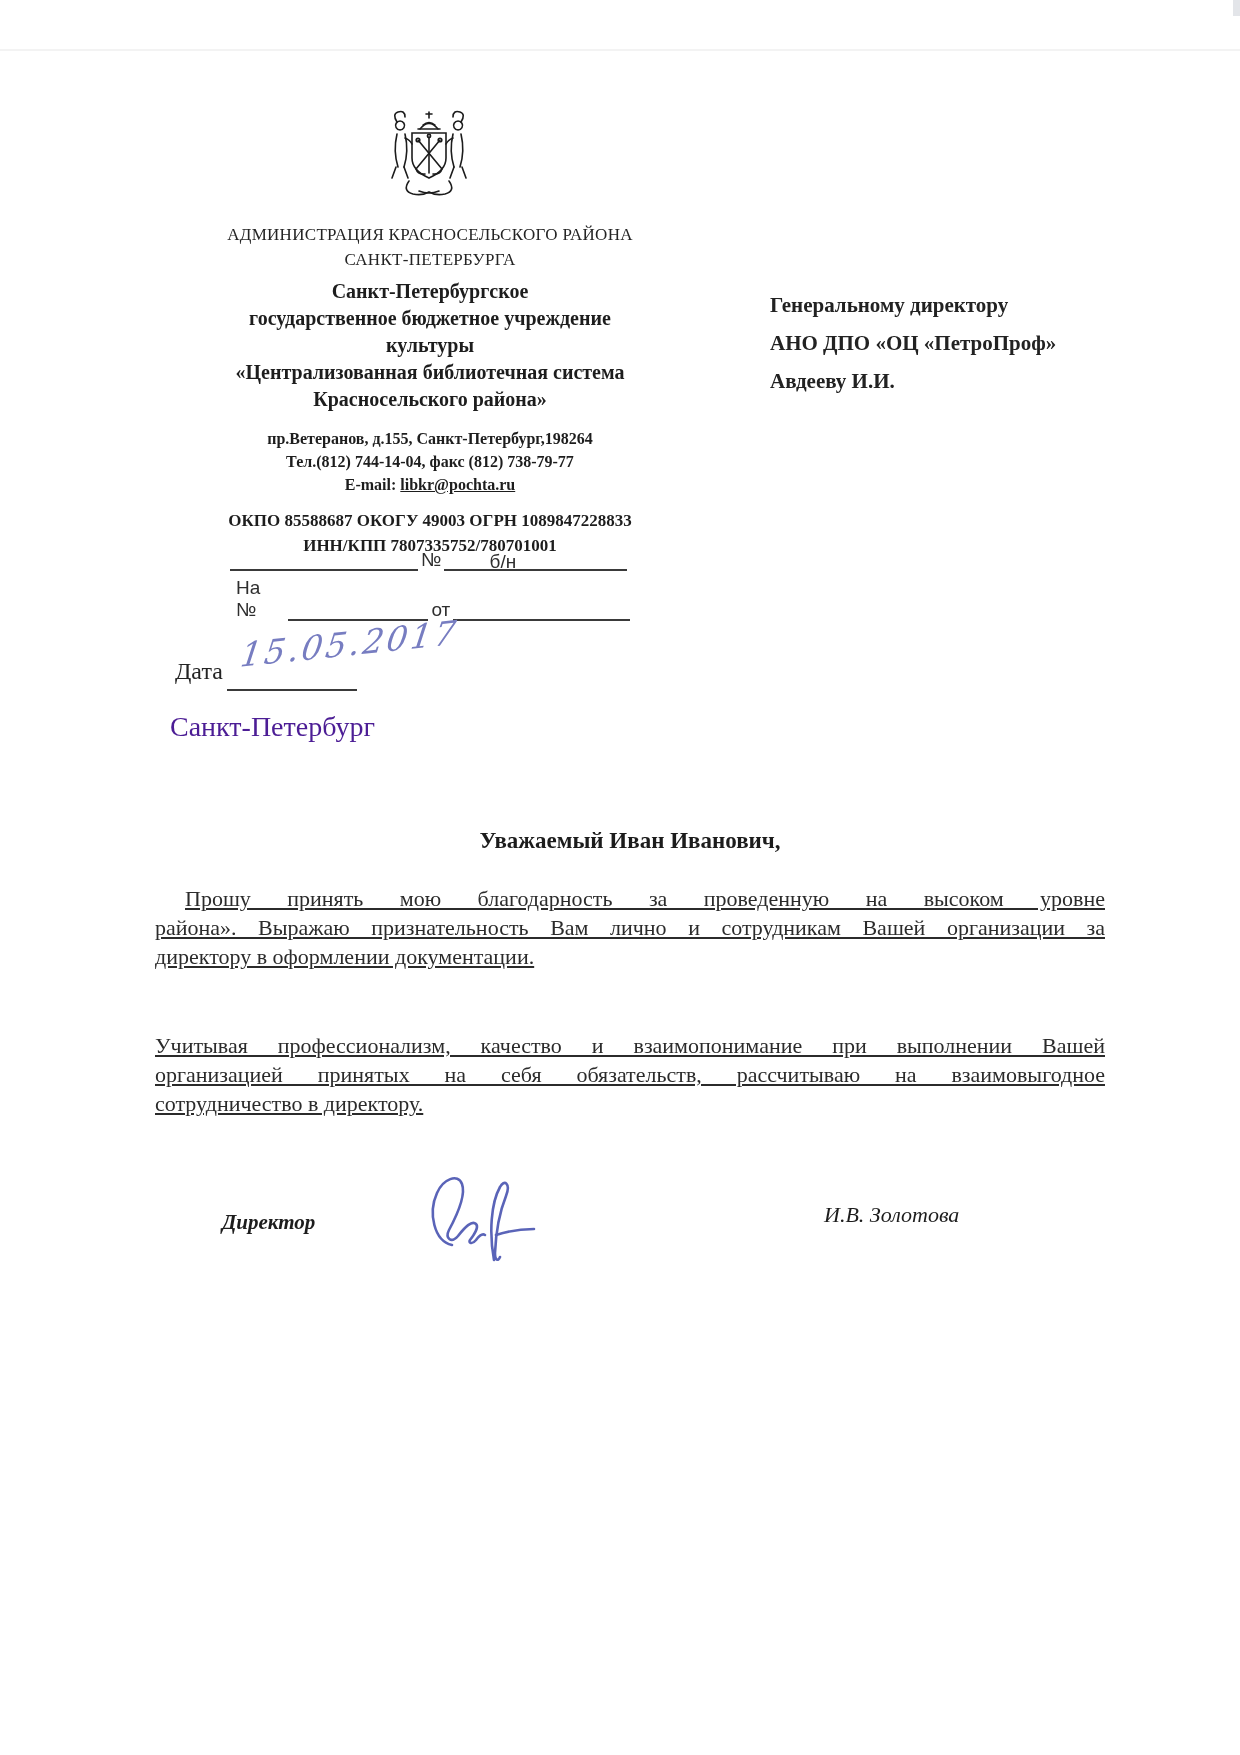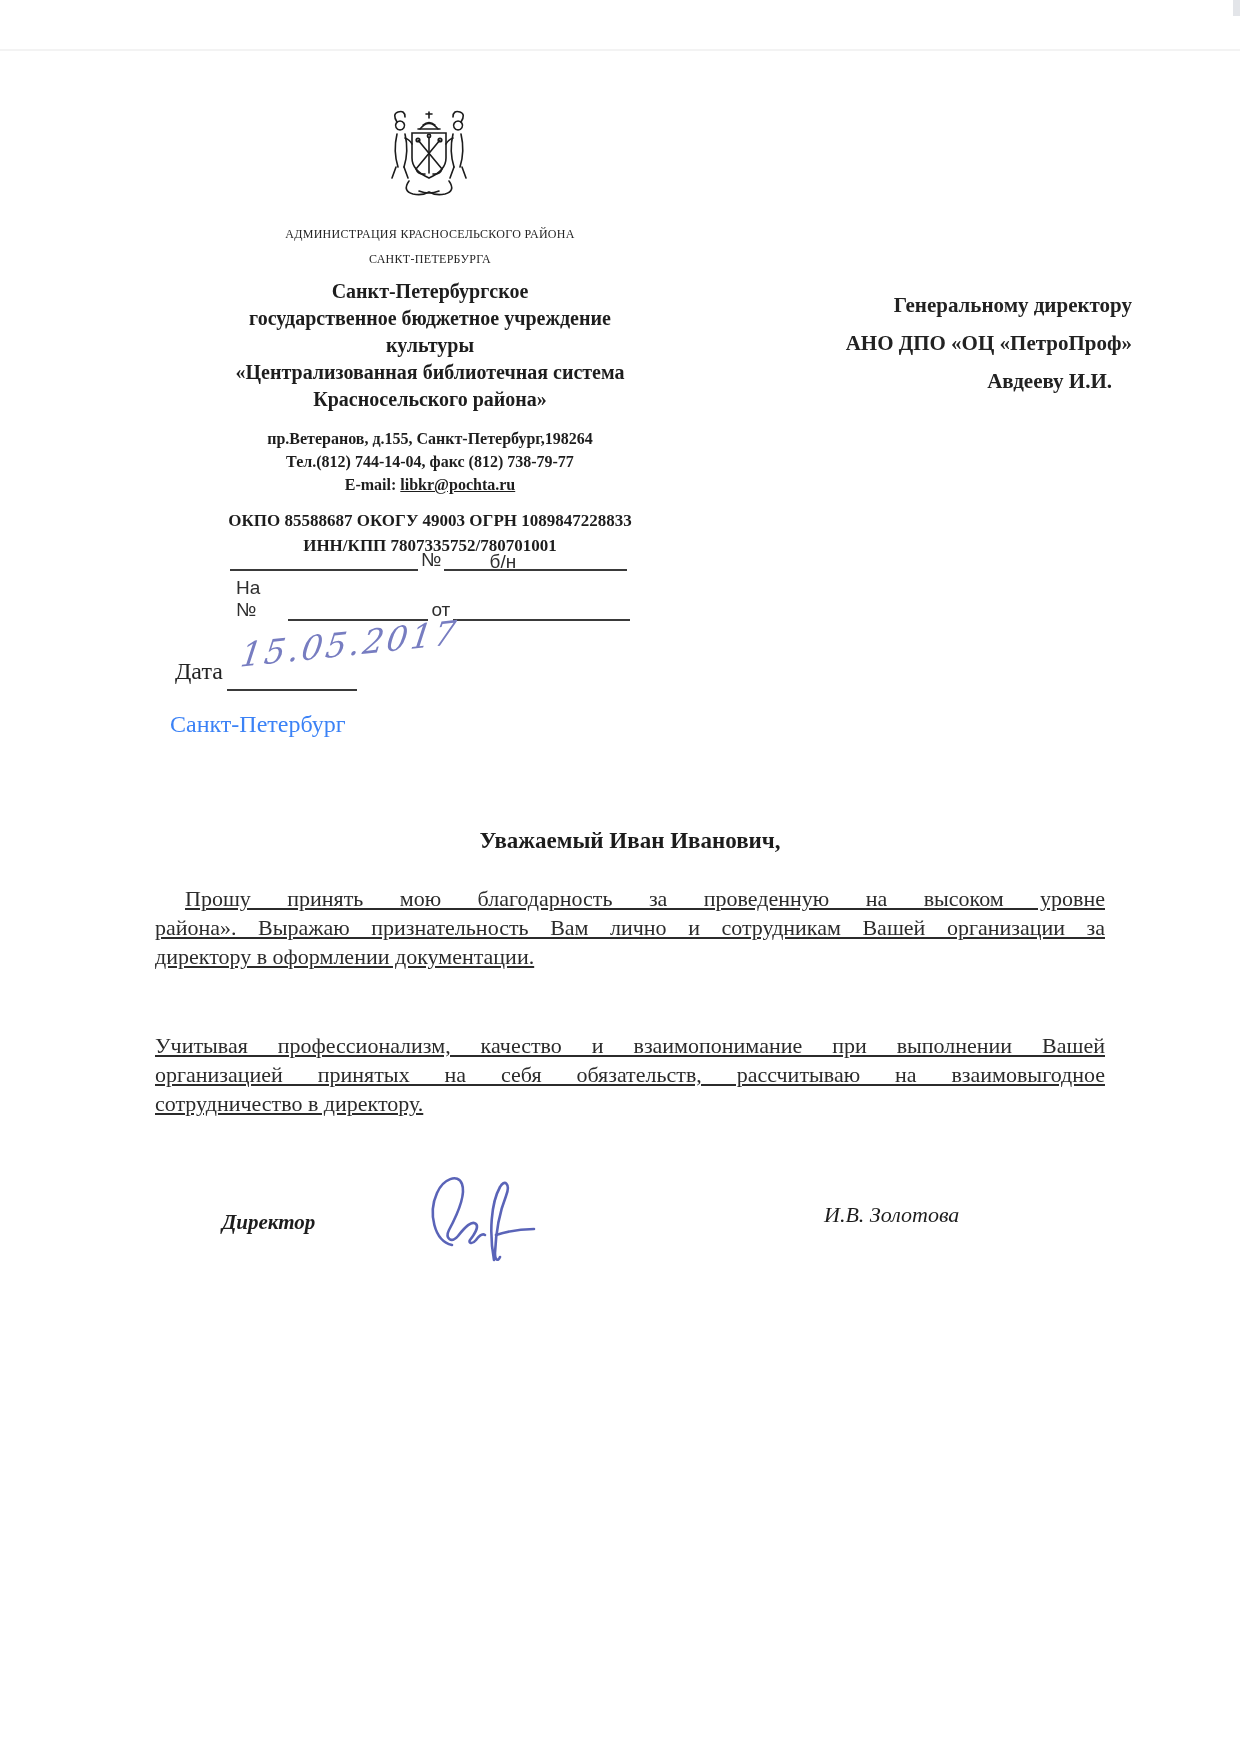--- a/index.html
+++ b/index.html
@@ -9,28 +9,28 @@
 
   
   .scan-band{left:0;top:49px;width:1240px;height:2px;background:#f3f3f3;}
   .corner-artifact{right:0;top:0;width:7px;height:16px;background:#dcdfe3;opacity:.8;}
 
   
   .emblem{left:383px;top:106px;width:92px;height:96px;}
 
   
   .hdr{left:170px;top:222px;width:520px;text-align:center;}
-  .admin-line{font-size:12px;line-height:25px;letter-spacing:.3px;color:#242424;}
+  .admin-line{font-size:17px;line-height:25px;letter-spacing:.3px;color:#242424;}
   .org{margin-top:6px;font-weight:bold;font-size:20px;line-height:27px;color:#1d1d1d;}
   .contacts{margin-top:14px;font-weight:bold;font-size:16px;line-height:23px;color:#1d1d1d;}
   .email-underline{text-decoration:underline;}
   .codes{margin-top:12px;font-weight:bold;font-size:17px;line-height:25px;color:#1d1d1d;}
 
   
-  .addressee{left:770px;top:286px;width:362px;text-align:right;font-weight:bold;
+  .addressee{left:770px;top:286px;width:362px;font-weight:bold;
              font-size:21px;line-height:38px;color:#222;}
   .addressee .l3{padding-right:20px;}
 
   
   .refrow{font-family:"Liberation Sans", sans-serif;font-size:19px;color:#2e2e2e;
           display:flex;align-items:flex-end;}
   .refrow1{left:230px;top:549px;width:400px;}
   .refrow2{left:233px;top:577px;width:397px;}
   .uline{display:inline-block;border-bottom:2px solid #3a3a3a;height:20px;}
   .u1a{width:188px;}
@@ -39,21 +39,21 @@
   .u2b{width:180px;}
   .reflabel{padding:0 3px;}
 
   
   .date-label{left:175px;top:658px;font-size:24px;color:#242424;}
   .date-line{left:227px;top:669px;width:130px;height:20px;border-bottom:2px solid #3a3a3a;}
   .date-hand{left:238px;top:636px;font-size:33px;font-style:italic;letter-spacing:3px;
              color:#777dc1;transform:rotate(-6deg) skewX(-14deg);transform-origin:left bottom;
              font-family:"DejaVu Serif", serif;}
 
-  .city{left:170px;top:711px;font-size:24px;color:#3b82f6;}
+  .city{left:170px;top:711px;font-size:28px;color:#4c1d95;}
 
   
   .salutation{left:155px;top:828px;width:950px;text-align:center;font-weight:bold;
               font-size:23px;color:#1c1c1c;}
   .para{left:155px;width:950px;font-size:22px;color:#2b2b2b;text-decoration:underline;}
   .p1{top:884px;}
   .p2{top:1031px;}
   .jline{height:29px;line-height:29px;text-align:justify;text-align-last:justify;}
   .jline.last{text-align-last:left;}
   .jline.indent{padding-left:30px;}

